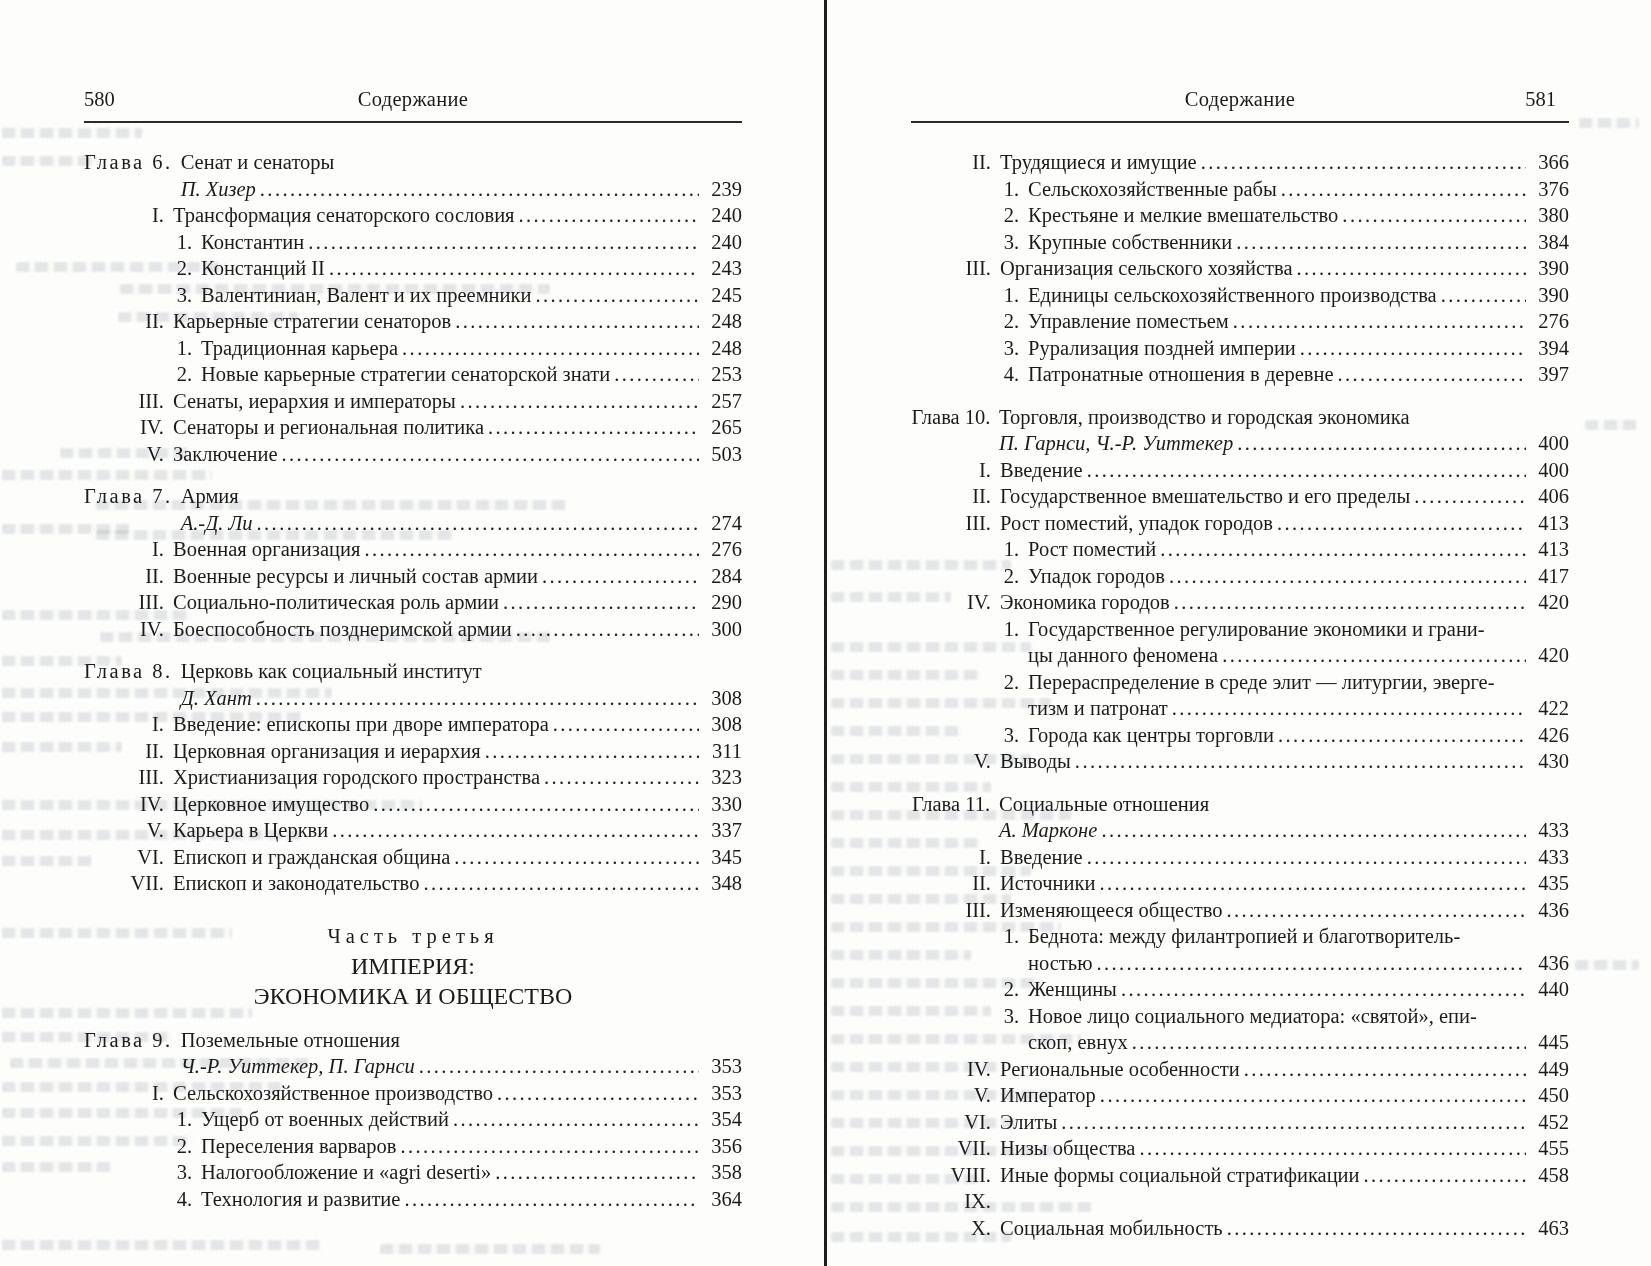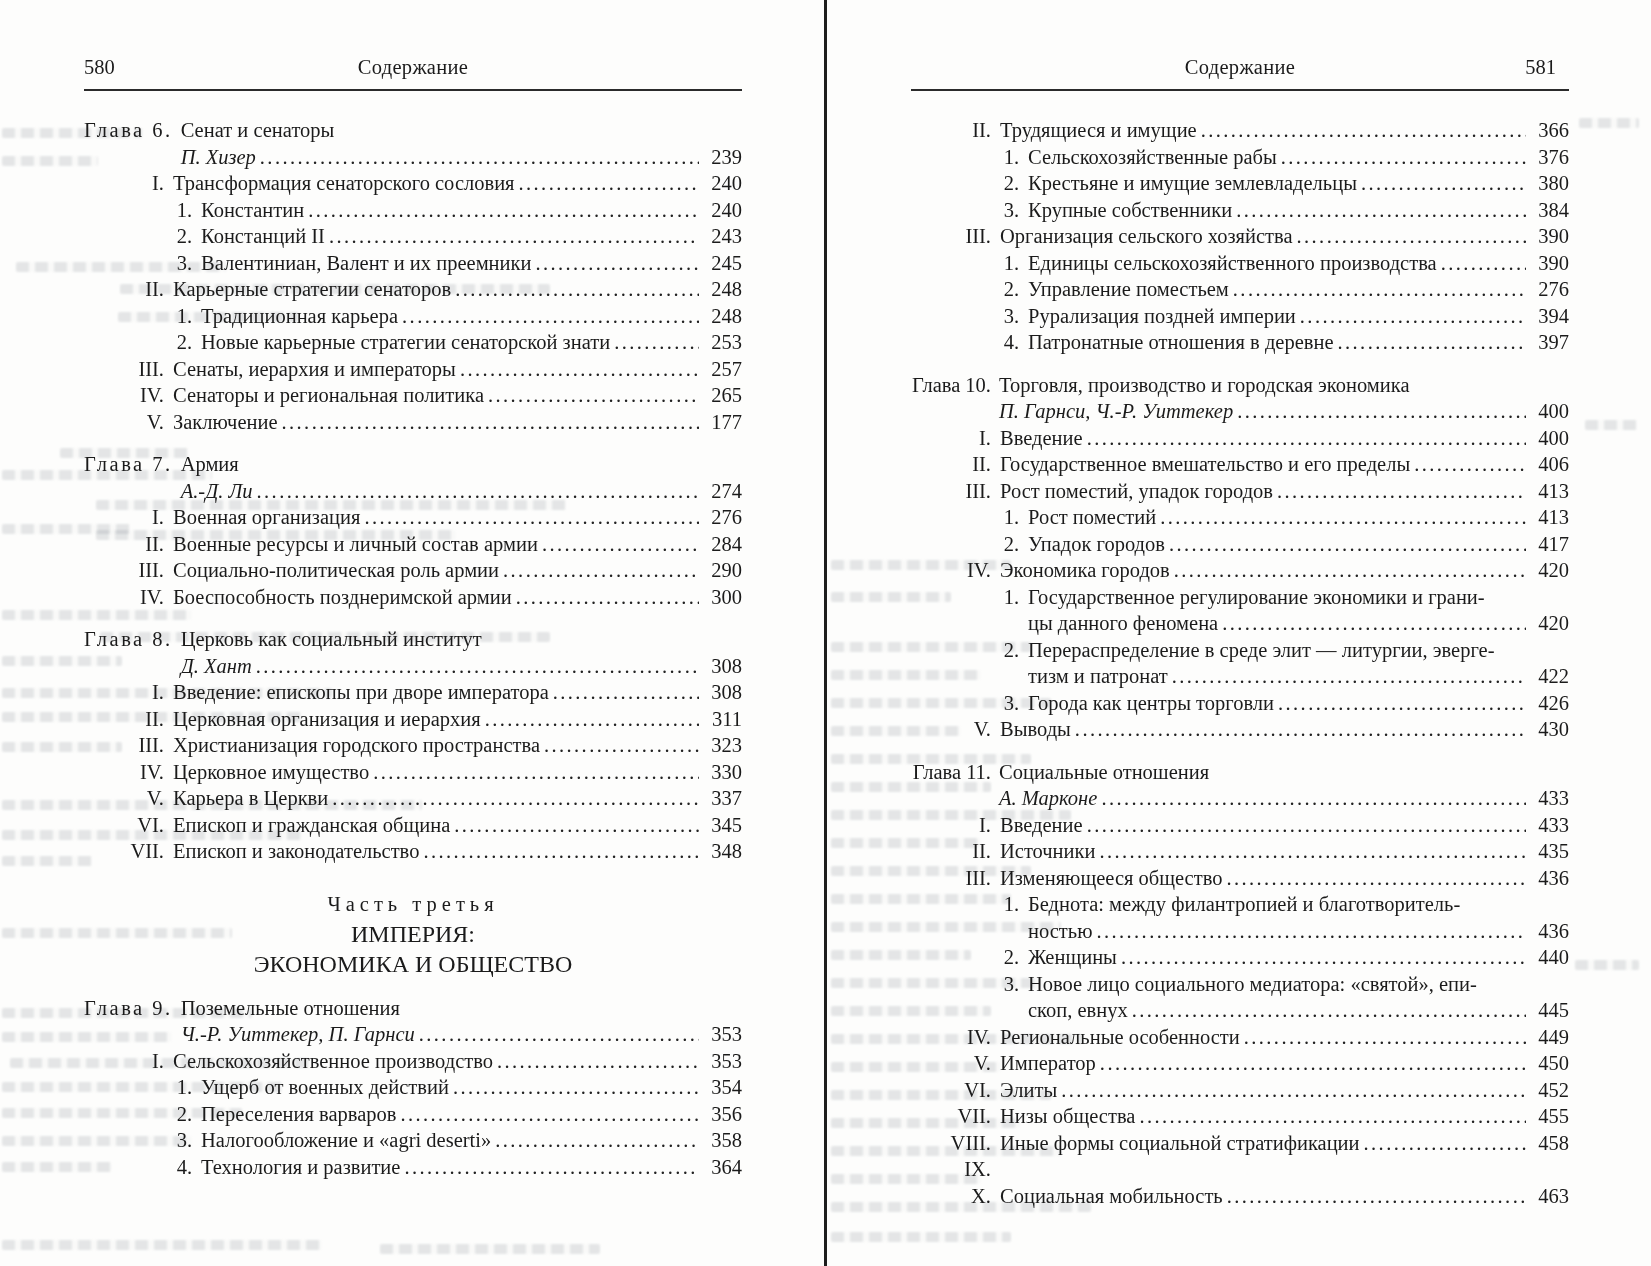--- a/index.html
+++ b/index.html
@@ -1,40 +1,40 @@
 <!DOCTYPE html>
 <html lang="ru"><head>
 <meta charset="utf-8">
 <style>
   html,body{margin:0;padding:0;width:1651px;height:1266px;overflow:hidden;background:#ffffff;}
   .spread{
     width:1651px;height:1266px;display:flex;position:relative;
     font-family:"Liberation Serif","DejaVu Serif",serif;color:#1b1b1b;
   }
   .page{width:824px;height:1266px;background:#fdfdfc;position:relative;overflow:hidden;box-sizing:border-box;}
-  .page-inner{padding:56px 82px 0 84px;position:relative;z-index:2;}
+  .page-inner{padding:88px 82px 0 84px;position:relative;z-index:2;}
   .spine{width:3px;height:1266px;background:#1d1d1d;flex:0 0 auto;z-index:3;}
 
   
   .pg-header{position:relative;height:26px;font-size:20.5px;}
   .pg-header .pnum{position:absolute;top:0;}
   .page-left .pg-header .pnum{left:0;}
   .page-right .pg-header .pnum{right:13px;}
   .pg-header .rtitle{display:block;text-align:center;letter-spacing:0.3px;}
   .rule{border-top:2px solid #2b2b2b;margin-top:7px;}
 
   
   .toc{font-size:20.5px;line-height:26.5px;padding-top:26px;}
   .entry{display:flex;align-items:baseline;}
   .entry .num{flex:0 0 auto;white-space:nowrap;}
   .lvl-roman .num{width:80px;text-align:right;padding-right:9px;box-sizing:content-box;}
   .lvl-arabic .num{width:108px;text-align:right;padding-right:9px;box-sizing:content-box;}
   .chapter{margin-top:16px;}
   .chapter:first-child{margin-top:0;}
-  .chapter .num{min-width:80px;padding-right:8px;text-align:right;}
+  .chapter .num{min-width:80px;padding-right:8px;text-align:center;}
   .page-left .chapter .num{letter-spacing:2.5px;}
   .entry .body{flex:1 1 auto;min-width:0;}
   .row{display:flex;align-items:baseline;}
   .t,.line1{white-space:nowrap;}
   .line1{display:block;}
   .author{font-style:italic;}
   .em{font-style:italic;}
   .dots{flex:1 1 auto;overflow:hidden;white-space:nowrap;margin:0 3px 0 4px;min-width:10px;letter-spacing:2.4px;color:#222;}
   .dots::after{content:"..................................................................................................................................................................................";}
   .pg{flex:0 0 auto;min-width:40px;text-align:right;white-space:nowrap;}
@@ -164,21 +164,21 @@
                 <span class="pg">265</span>
               </span>
             </span>
           </div>
           <div class="entry lvl-roman">
             <span class="num">V.</span>
             <span class="body">
               <span class="row">
                 <span class="t">Заключение</span>
                 <span class="dots"></span>
-                <span class="pg">177</span>
+                <span class="pg">503</span>
               </span>
             </span>
           </div>
           <div class="entry chapter">
             <span class="num">Глава 7.</span>
             <span class="body">
               <span class="line1">Армия</span>
               <span class="row">
                 <span class="t author">А.-Д. Ли</span>
                 <span class="dots"></span>
@@ -435,21 +435,21 @@
                 <span class="t">Сельскохозяйственные рабы</span>
                 <span class="dots"></span>
                 <span class="pg">376</span>
               </span>
             </span>
           </div>
           <div class="entry lvl-arabic">
             <span class="num">2.</span>
             <span class="body">
               <span class="row">
-                <span class="t">Крестьяне и имущие землевладельцы</span>
+                <span class="t">Крестьяне и мелкие вмешательство</span>
                 <span class="dots"></span>
                 <span class="pg">380</span>
               </span>
             </span>
           </div>
           <div class="entry lvl-arabic">
             <span class="num">3.</span>
             <span class="body">
               <span class="row">
                 <span class="t">Крупные собственники</span>

